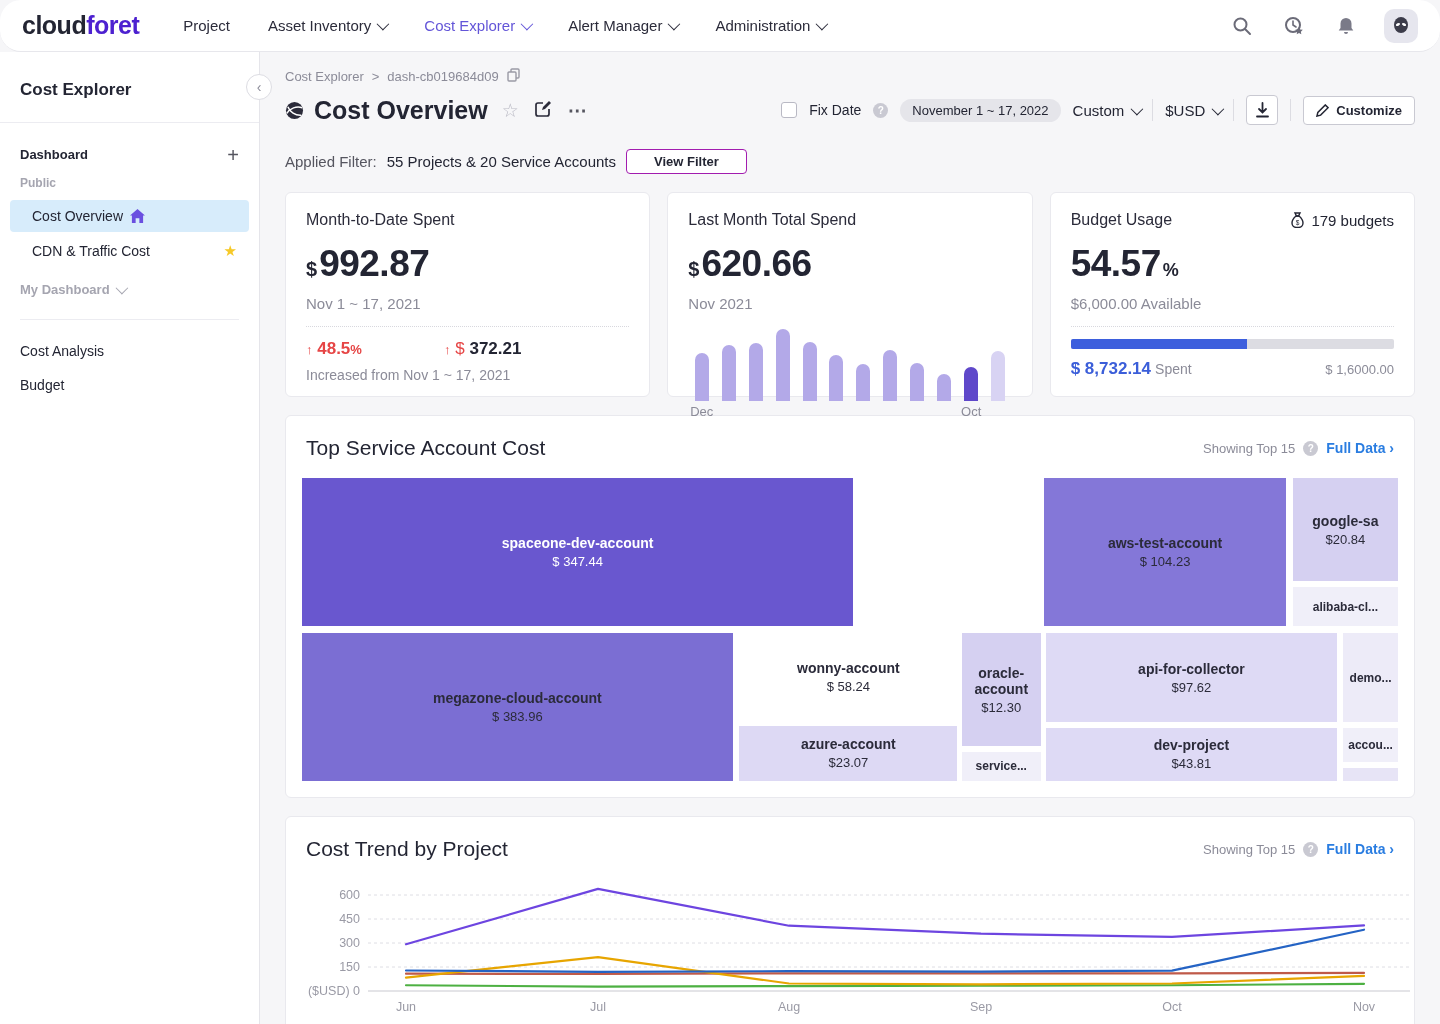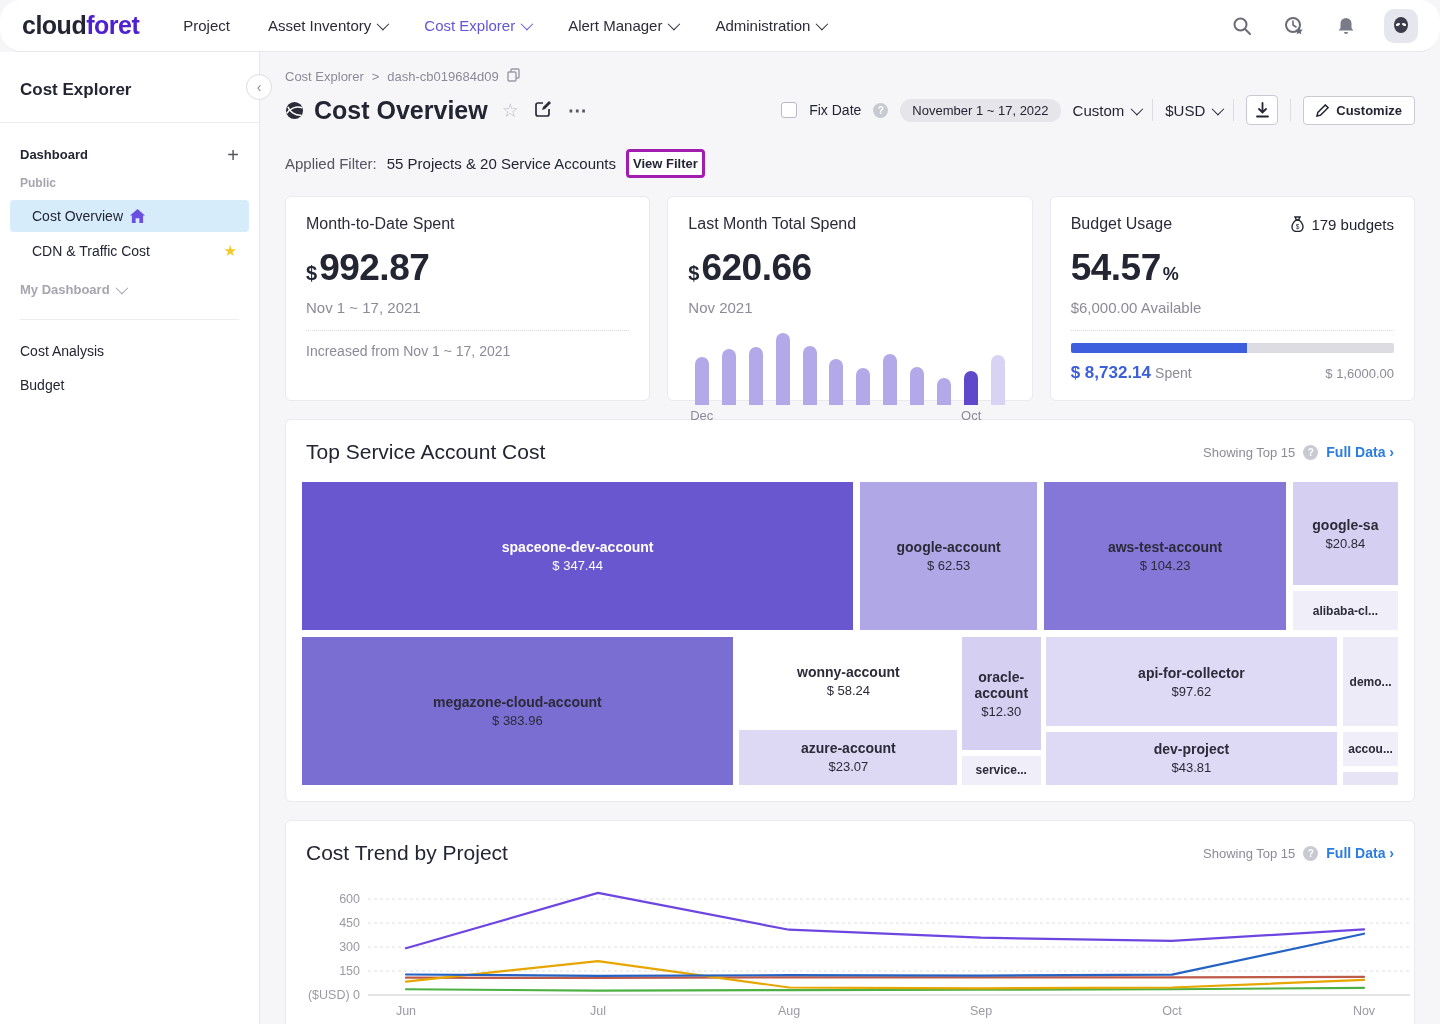--- a/index.html
+++ b/index.html
@@ -57,21 +57,21 @@
   .chip { background:#e5e5ea; border-radius:12px; padding:4px 12px; font-size:13px; }
   .dropdown { display:flex; align-items:center; gap:7px; cursor:pointer; font-size:15px; }
   .vdiv { width:1px; height:22px; background:#dcdce2; }
   .sq-btn { width:32px; height:30px; border:1px solid #c9c9d2; border-radius:4px; background:#fff; display:flex;
     align-items:center; justify-content:center; cursor:pointer; color:#232533; }
   .customize-btn { border:1px solid #c9c9d2; border-radius:4px; background:#fff; padding:6px 12px; font-size:13px;
     font-weight:bold; display:flex; align-items:center; gap:7px; cursor:pointer; color:#232533; }
   .filter-row { display:flex; align-items:center; gap:10px; margin-top:24px; font-size:15px; }
   .filter-label { color:#55555f; }
   .filter-value { color:#232533; }
-  .view-filter-btn { border:3px solid #a21caf; border-radius:4px; background:#fff; padding:4px 4px; font-size:13px;
+  .view-filter-btn { border:1px solid #a21caf; border-radius:4px; background:#fff; padding:4px 27px; font-size:13px;
     font-weight:bold; cursor:pointer; color:#232533; }
 
   
   .cards-row { display:flex; gap:17px; margin-top:18px; }
   .card { background:#fff; border:1px solid #e9e9ee; border-radius:6px; flex:1; height:205px; padding:18px 20px 14px; position:relative; }
   .card-title { font-size:16px; color:#2b2b3a; }
   .big-row { margin-top:14px; display:flex; align-items:baseline; }
   .big-cur { font-size:20px; font-weight:bold; margin-right:2px; }
   .big-num { font-size:37px; font-weight:bold; letter-spacing:-0.5px; }
   .big-pct { font-size:18px; font-weight:bold; margin-left:2px; }
@@ -283,20 +283,31 @@
   <div class="cards-row">
 
     <div class="card">
       <div class="card-title">Month-to-Date Spent</div>
       <div class="big-row">
         <span class="big-cur">$</span>
         <span class="big-num">992.87</span>
       </div>
       <div class="period">Nov 1 ~ 17, 2021</div>
       <div class="dotted-div"></div>
+      <div class="delta-row">
+        <span class="delta-left">
+          <span class="up">↑</span>
+          <span>48.5</span><span style="font-size:13px;">%</span>
+        </span>
+        <span class="delta-right">
+          <span class="red up">↑</span>
+          <span class="red">$</span>
+          <span>372.21</span>
+        </span>
+      </div>
       <div class="delta-note">Increased from Nov 1 ~ 17, 2021</div>
     </div>
 
     <div class="card">
       <div class="card-title">Last Month Total Spend</div>
       <div class="big-row">
         <span class="big-cur">$</span>
         <span class="big-num">620.66</span>
       </div>
       <div class="period">Nov 2021</div>
@@ -388,24 +399,20 @@
       <span class="section-right">
         <span class="showing">Showing Top 15</span>
         <span class="help-dot">?</span>
         <span class="full-data"><span>Full Data</span> <span>›</span></span>
       </span>
     </div>
     <div class="treemap" id="treemap">
         <div class="tm-box tm-light" style="left: 0%; top: 0%; width: 50.3%; height: 49%; background: rgb(105, 87, 207);">
           <div class="tm-name">spaceone-dev-account</div>
           <div class="tm-value">$ 347.44</div>
-        </div>
-        <div class="tm-box tm-dark" style="left: 50.9%; top: 0%; width: 16.2%; height: 49%; background: rgb(176, 168, 230);">
-          <div class="tm-name">google-account</div>
-          <div class="tm-value">$ 62.53</div>
         </div>
         <div class="tm-box tm-dark" style="left: 67.7%; top: 0%; width: 22.1%; height: 49%; background: rgb(132, 119, 216);">
           <div class="tm-name">aws-test-account</div>
           <div class="tm-value">$ 104.23</div>
         </div>
         <div class="tm-box tm-dark" style="left: 90.4%; top: 0%; width: 9.6%; height: 34%; background: rgb(213, 208, 241);">
           <div class="tm-name">google-sa</div>
           <div class="tm-value">$20.84</div>
         </div>
         <div class="tm-box tm-dark" style="left: 90.4%; top: 36.1%; width: 9.6%; height: 12.9%; background: rgb(240, 239, 249);">

